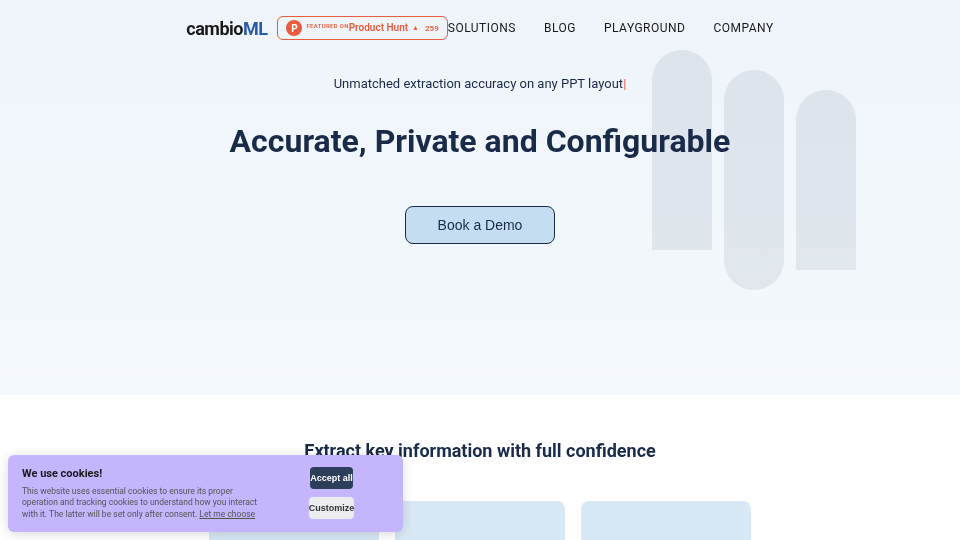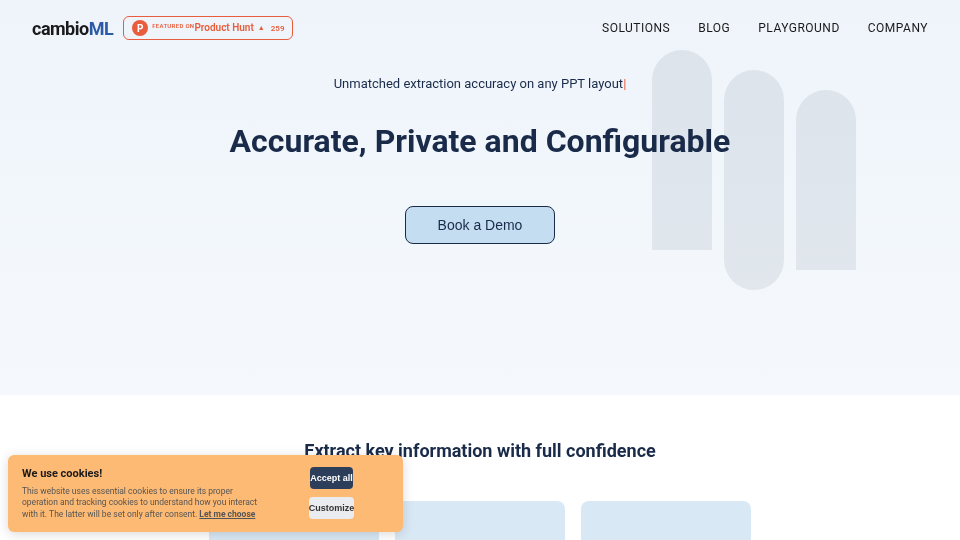--- a/index.html
+++ b/index.html
@@ -6,21 +6,21 @@
     body { font-family: -apple-system, BlinkMacSystemFont, 'Segoe UI', Roboto, sans-serif; width: 960px; height: 540px; overflow: hidden; position: relative; background: #fff; }
     
     .hero-section { background: linear-gradient(180deg, #eef4fa 0%, #f5f9fd 100%); height: 395px; position: relative; overflow: hidden; }
     
     .bg-shapes { position: absolute; top: 50px; right: 100px; opacity: 0.08; }
     .bg-shape { display: inline-block; background: #1a2b4a; margin: 0 4px; }
     .bg-shape-1 { width: 60px; height: 200px; border-radius: 30px 30px 0 0; }
     .bg-shape-2 { width: 60px; height: 220px; border-radius: 30px; vertical-align: top; margin-top: 20px; }
     .bg-shape-3 { width: 60px; height: 180px; border-radius: 30px 30px 0 0; vertical-align: top; margin-top: 40px; }
     
-    .header { display: flex; align-items: center; justify-content: space-between; padding: 16px 32px; position: relative; z-index: 10; }
+    .header { display: flex; align-items: center; justify-content: center; padding: 16px 32px; position: relative; z-index: 10; }
     .logo-area { display: flex; align-items: center; gap: 10px; }
     .logo { font-size: 18px; font-weight: 700; color: #1a1a1a; letter-spacing: -0.5px; }
     .logo .ml { color: #2b5aa8; }
     
     .ph-badge { border: 1px solid #e85d3d; border-radius: 6px; padding: 3px 8px; display: flex; align-items: center; gap: 4px; font-size: 9px; color: #e85d3d; font-weight: 600; }
     .ph-icon { width: 16px; height: 16px; background: #e85d3d; border-radius: 50%; color: #fff; display: flex; align-items: center; justify-content: center; font-size: 10px; font-weight: bold; }
     .ph-text-wrap { display: flex; flex-direction: row; line-height: 1; }
     .ph-featured { font-size: 6px; letter-spacing: 0.3px; }
     .ph-name { font-size: 10px; }
     .ph-count { font-size: 8px; margin-left: 2px; }
@@ -41,25 +41,25 @@
     .btn { padding: 10px 32px; border-radius: 8px; font-size: 14px; font-weight: 500; cursor: pointer; border: 1px solid #1a2b4a; }
     .btn-primary { background: #c5ddf1; color: #1a2b4a; }
     .btn-secondary { background: #fff; color: #1a2b4a; }
     
     .section-2 { padding-top: 45px; text-align: center; }
     .section-title { font-size: 18px; font-weight: 700; color: #1a2b4a; }
     
     .cards-row { display: flex; gap: 16px; justify-content: center; margin-top: 40px; padding: 0 100px; }
     .card { width: 170px; height: 90px; background: #d8e8f5; border-radius: 8px; }
     
-    .cookie-banner { position: absolute; bottom: 8px; left: 8px; width: 395px; background: #fdba74; border-radius: 6px; box-shadow: 0 2px 12px rgba(0,0,0,0.15); padding: 12px 14px; display: flex; gap: 12px; align-items: flex-start; z-index: 100; }
+    .cookie-banner { position: absolute; bottom: 8px; left: 8px; width: 395px; background: #c4b5fd; border-radius: 6px; box-shadow: 0 2px 12px rgba(0,0,0,0.15); padding: 12px 14px; display: flex; gap: 12px; align-items: flex-start; z-index: 100; }
     .cookie-text-area { flex: 1; }
     .cookie-title { font-size: 11px; font-weight: 700; color: #1a1a1a; margin-bottom: 6px; }
     .cookie-desc { font-size: 8.5px; color: #555; line-height: 1.35; }
-    .cookie-link { text-decoration: underline; font-weight: 700; cursor: pointer; }
+    .cookie-link { text-decoration: underline; font-weight: 400; cursor: pointer; }
     .cookie-buttons { display: flex; flex-direction: column; gap: 8px; width: 115px; align-items: center; }
     .cookie-btn { font-size: 9px; font-weight: 600; padding: 6px 0; border-radius: 4px; border: none; cursor: pointer; }
     .cookie-btn-accept { background: #2d3e5a; color: #fff; }
     .cookie-btn-customize { background: #eaecef; color: #333; }
   </style>
 </head>
 <body>
 
 <div class="hero-section">
 

